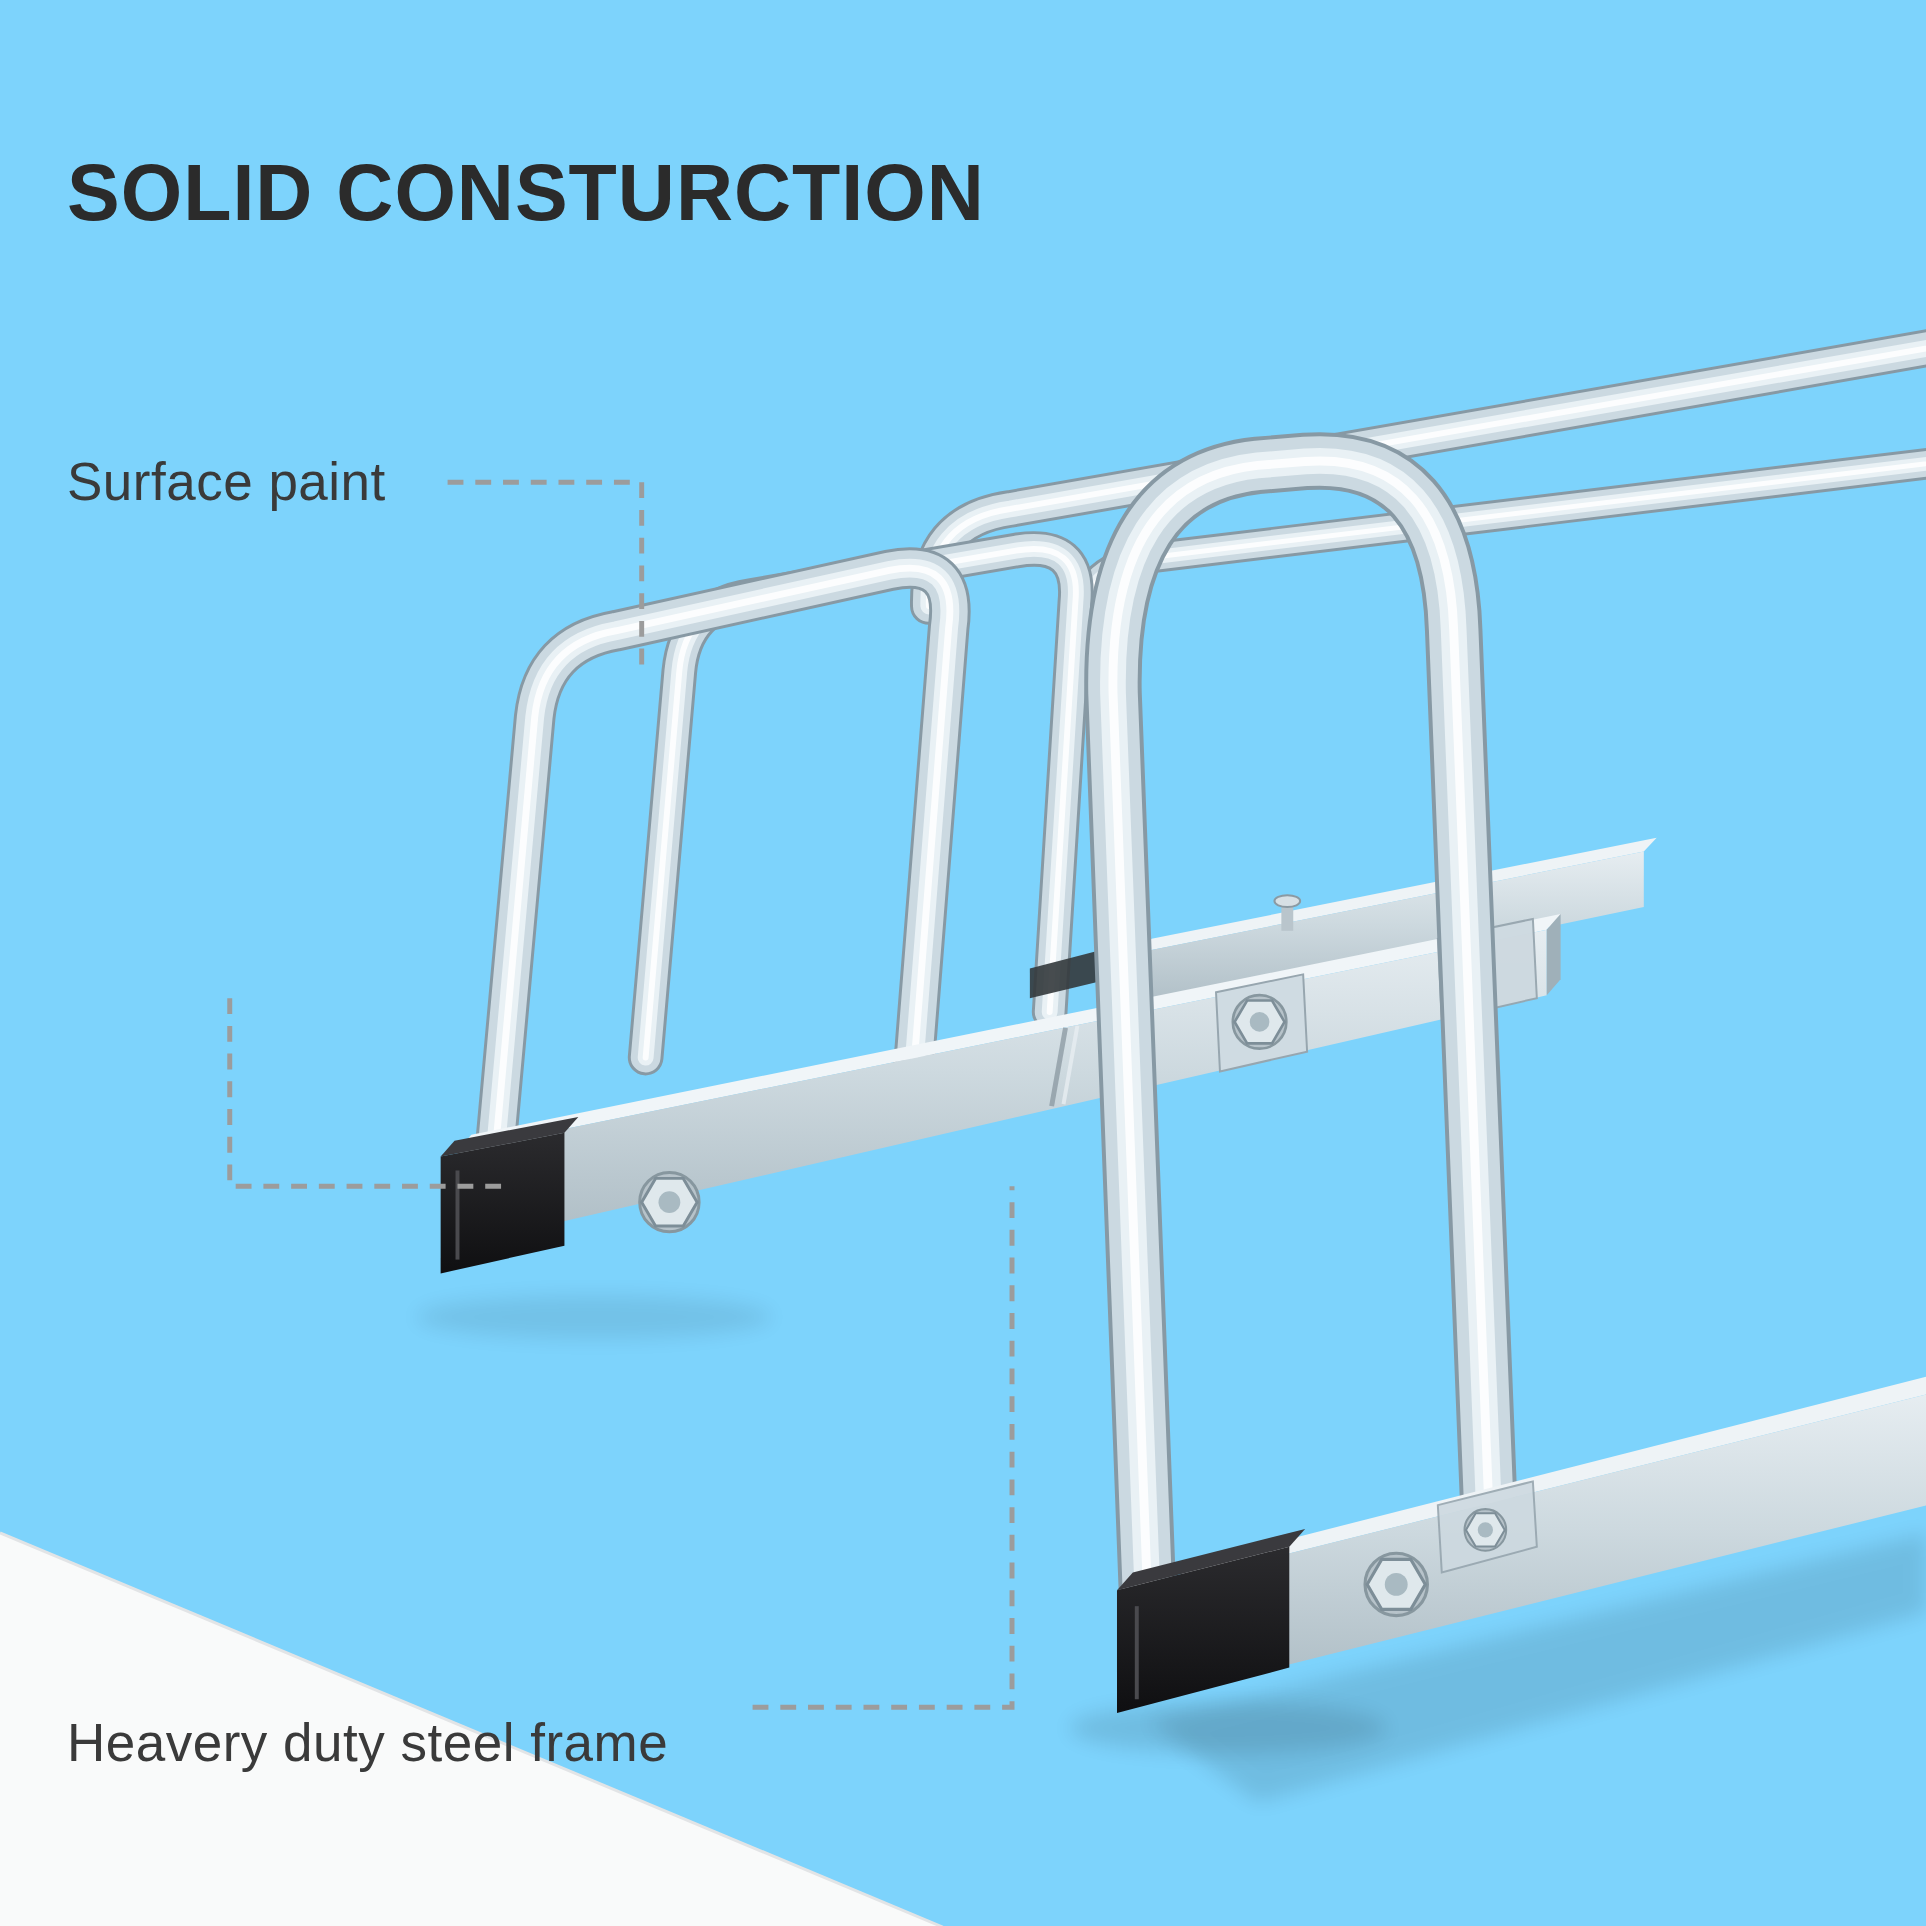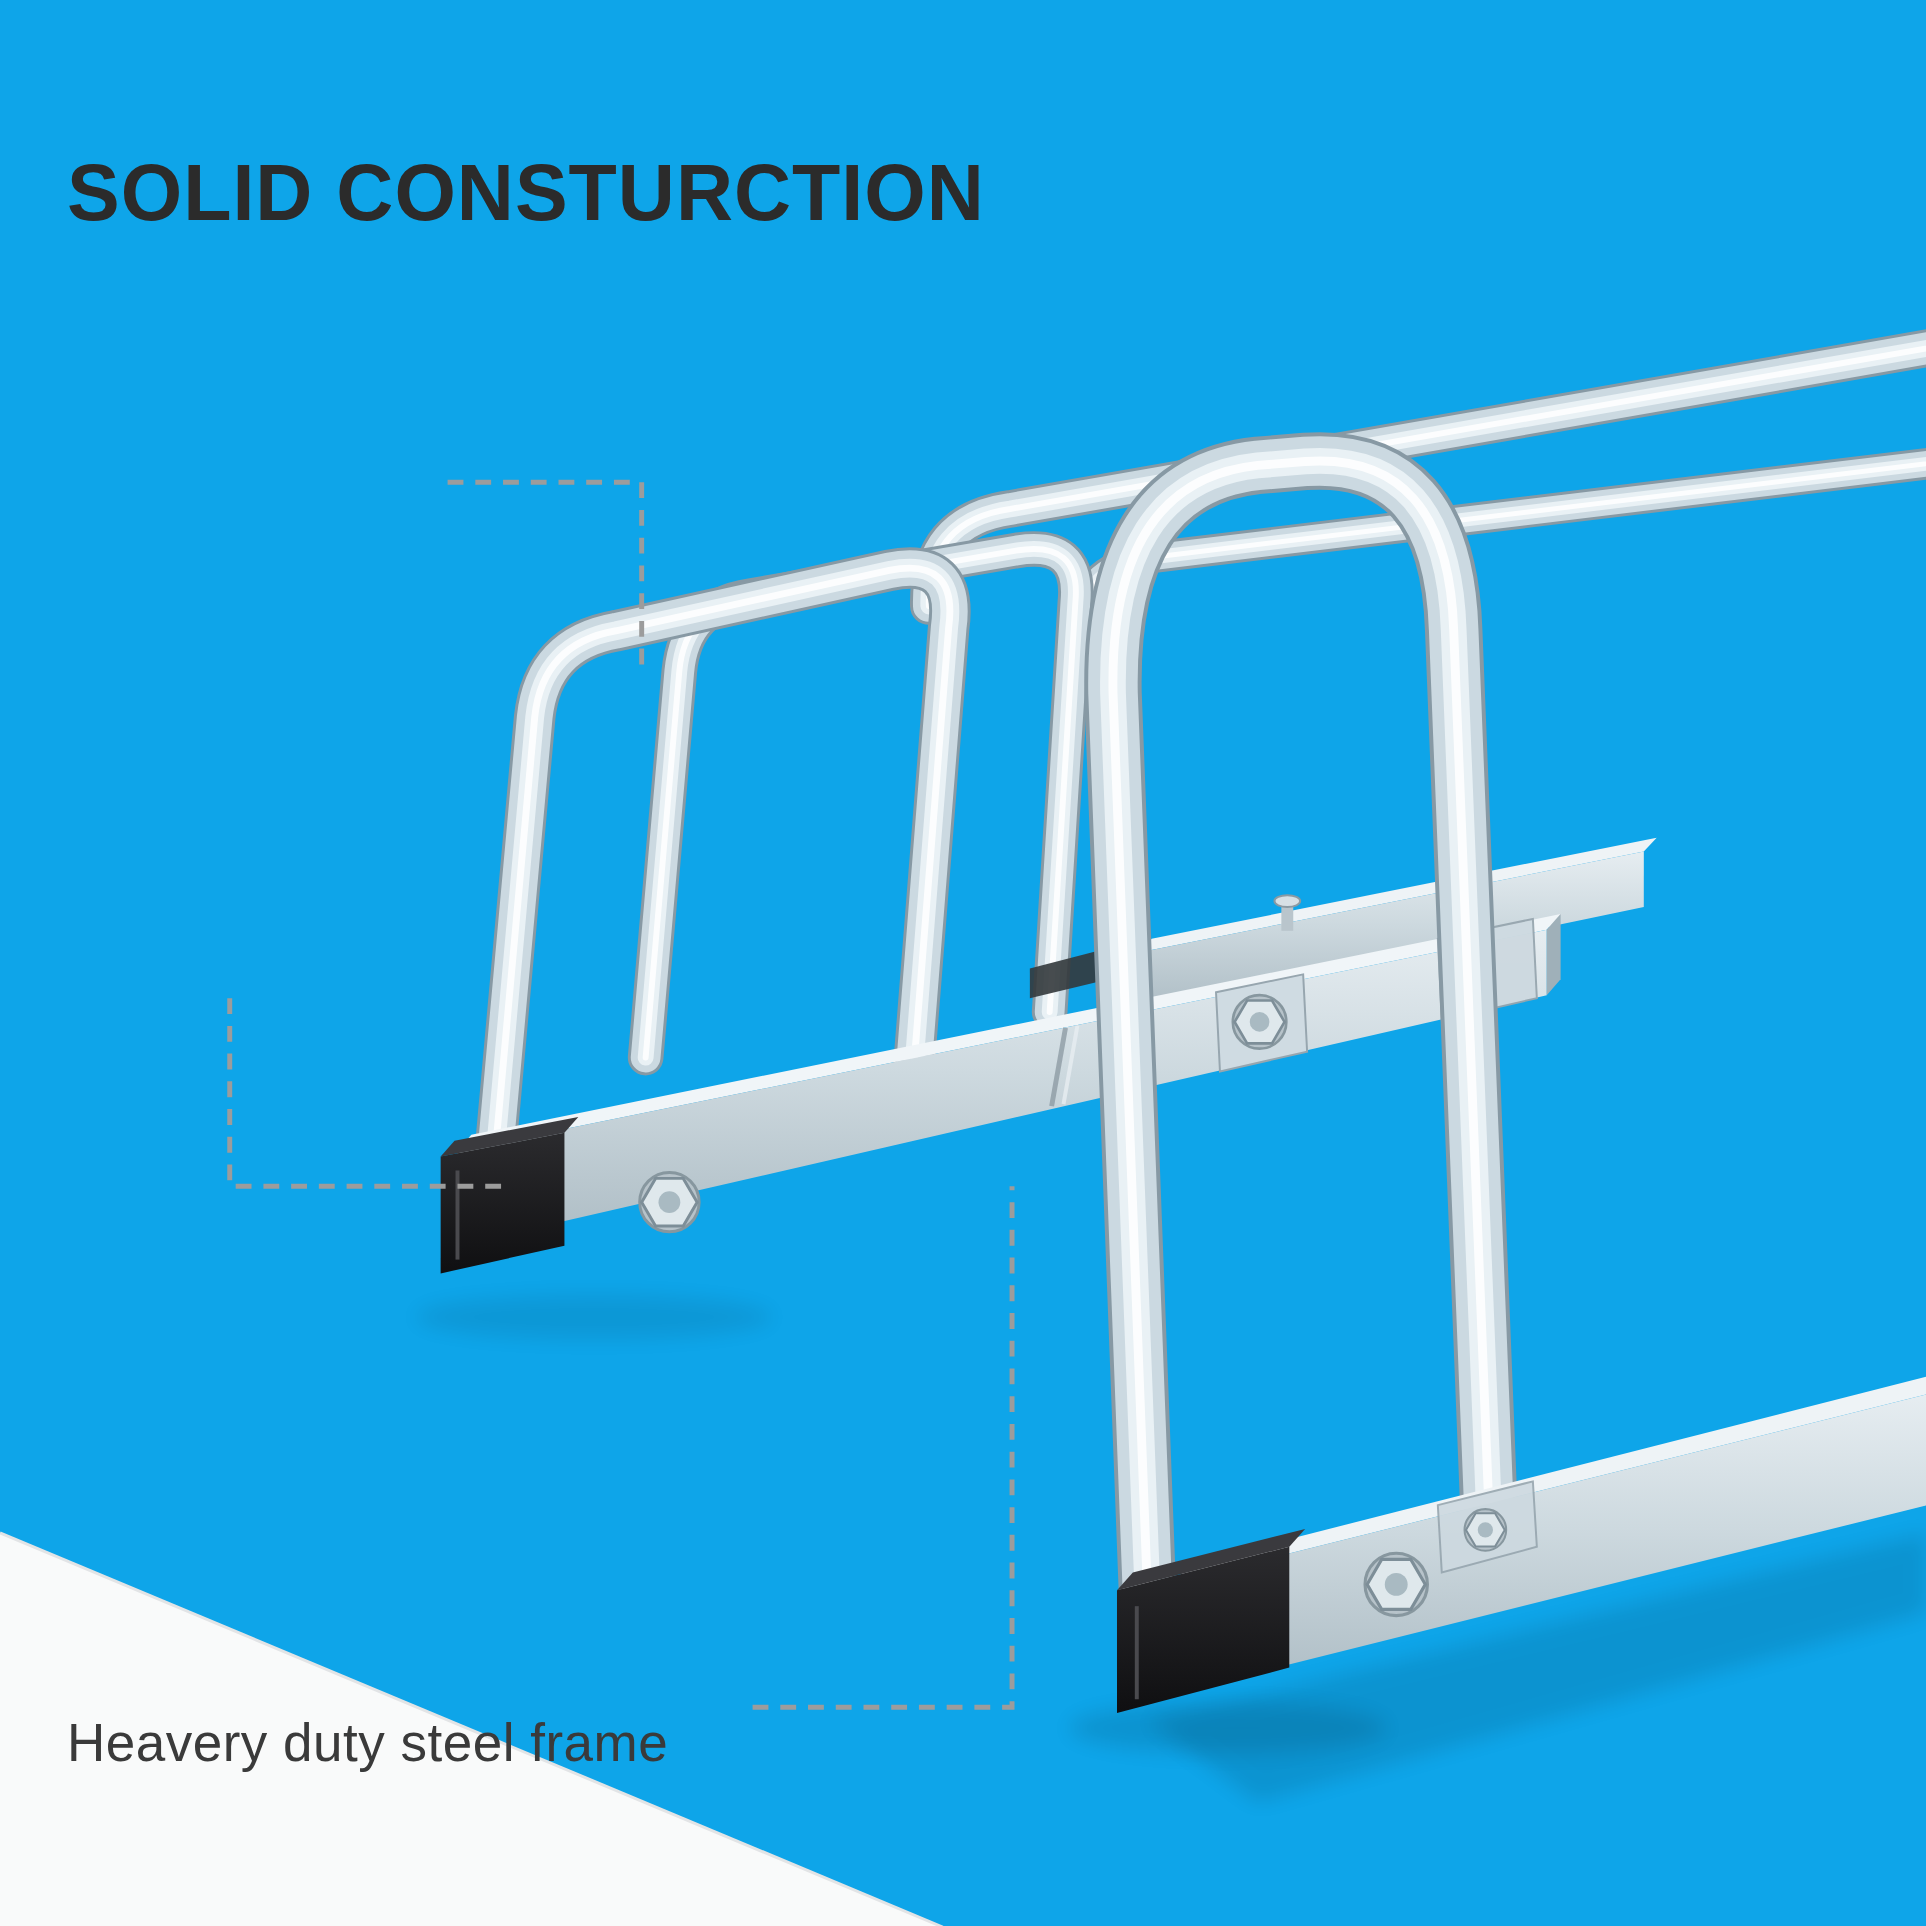--- a/index.html
+++ b/index.html
@@ -1,19 +1,19 @@
 <!DOCTYPE html>
 <html><head>
 <meta charset="utf-8">
 <style>
   html,body{margin:0;padding:0;background:#ffffff;}
   .stage{
     position:relative;
     width:1927px;height:1927px;
-    background:#0ea5e9;
+    background:#7dd3fc;
     overflow:hidden;
     font-family:"Liberation Sans", sans-serif;
   }
   .stage svg.photo{position:absolute;left:0;top:0;}
   .title{
     position:absolute;left:67px;top:147px;
     font-size:79px;font-weight:700;letter-spacing:1px;
     color:#2b2b2b;white-space:nowrap;
   }
   .label{
@@ -146,18 +146,19 @@
 
     <g stroke="#9c9c9c" stroke-width="5" fill="none" stroke-dasharray="16 12">
       <path d="M 452 487 H 648 V 674"></path>
       <path d="M 232 1008 V 1198 H 508"></path>
       <path d="M 760 1724 H 1022 V 1198"></path>
     </g>
   </svg>
 
   <div class="title">SOLID CONSTURCTION</div>
 
+  <div class="label surface">Surface paint</div>
 
 
   <div class="label frame">Heavery duty steel frame</div>
 
 </div>
 
 
 </body></html>

